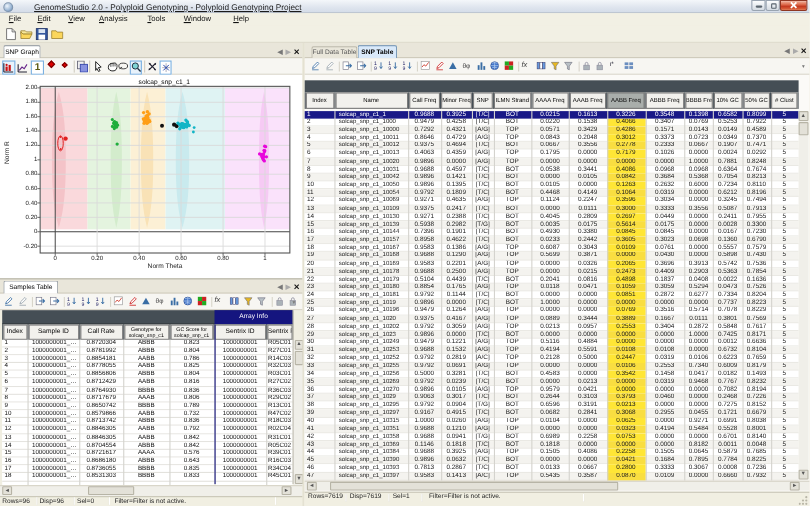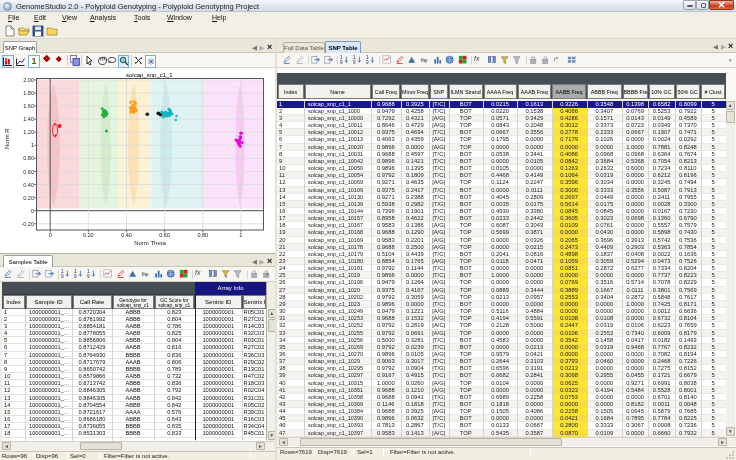--- a/index.html
+++ b/index.html
@@ -1,21 +1,21 @@
 <!DOCTYPE html>
 <html><head><meta charset="utf-8"><style>
 *{margin:0;padding:0;box-sizing:border-box;}
 .gt{transform-origin:0 0;transform:scale(0.85);}
 html,body{width:736px;height:460px;overflow:hidden;font-family:"Liberation Sans",sans-serif;}
 .ab{position:absolute;}
 body{position:relative;background:#f0eee1;}
 </style></head><body>
 <div class="ab" style="left:0;top:0;width:736px;height:12px;background:linear-gradient(#f4f7fa,#dfe5ee 60%,#d5dde9);border-bottom:1px solid #b9c2d0;"></div>
 <div class="ab" style="left:3px;top:2px;width:9px;height:9px;border-radius:50%;background:radial-gradient(circle at 35% 35%,#eef4fb,#9db8d6 60%,#5d7fa6);border:1px solid #7d93ad;"></div>
-<div class="ab" style="left:16px;top:2px;font-size:7.5px;line-height:9px;color:#1c1c1c;">GenomeStudio 2.0 - Polyploid Genotyping - Polyploid Genotyping Project</div>
+<div class="ab" style="left:31px;top:2px;font-size:7.5px;line-height:9px;color:#1c1c1c;text-decoration:underline;">GenomeStudio 2.0 - Polyploid Genotyping - Polyploid Genotyping Project</div>
 <div class="ab" style="left:683px;top:0;width:13px;height:9.5px;background:linear-gradient(#fcfdfe,#e9edf1 45%,#d5dbe2);border:1px solid #99a4b1;border-radius:0 0 2px 2px;">
     <div class="ab" style="left:3px;top:4px;width:6px;height:2px;background:#5a646e;border-radius:1px;"></div>
   </div>
 <div class="ab" style="left:696px;top:0;width:13px;height:9.5px;background:linear-gradient(#fcfdfe,#e9edf1 45%,#d5dbe2);border:1px solid #99a4b1;border-radius:0 0 2px 2px;">
     <div class="ab" style="left:3.5px;top:2px;width:5.5px;height:4.5px;border:1.2px solid #5a646e;border-radius:1px;"></div>
   </div>
 <div class="ab" style="left:709px;top:0;width:25px;height:9.5px;background:linear-gradient(#f0b29c,#dd6a4b 40%,#c43a20 60%,#e06b42);border:1px solid #8f3723;border-radius:0 0 2px 2px;"></div>
 <svg class="ab" style="left:709px;top:0;" width="25" height="9.5">
     <path d="M10 2.2l5 5M15 2.2l-5 5" stroke="#fff" stroke-width="1.6"></path>
   </svg>

